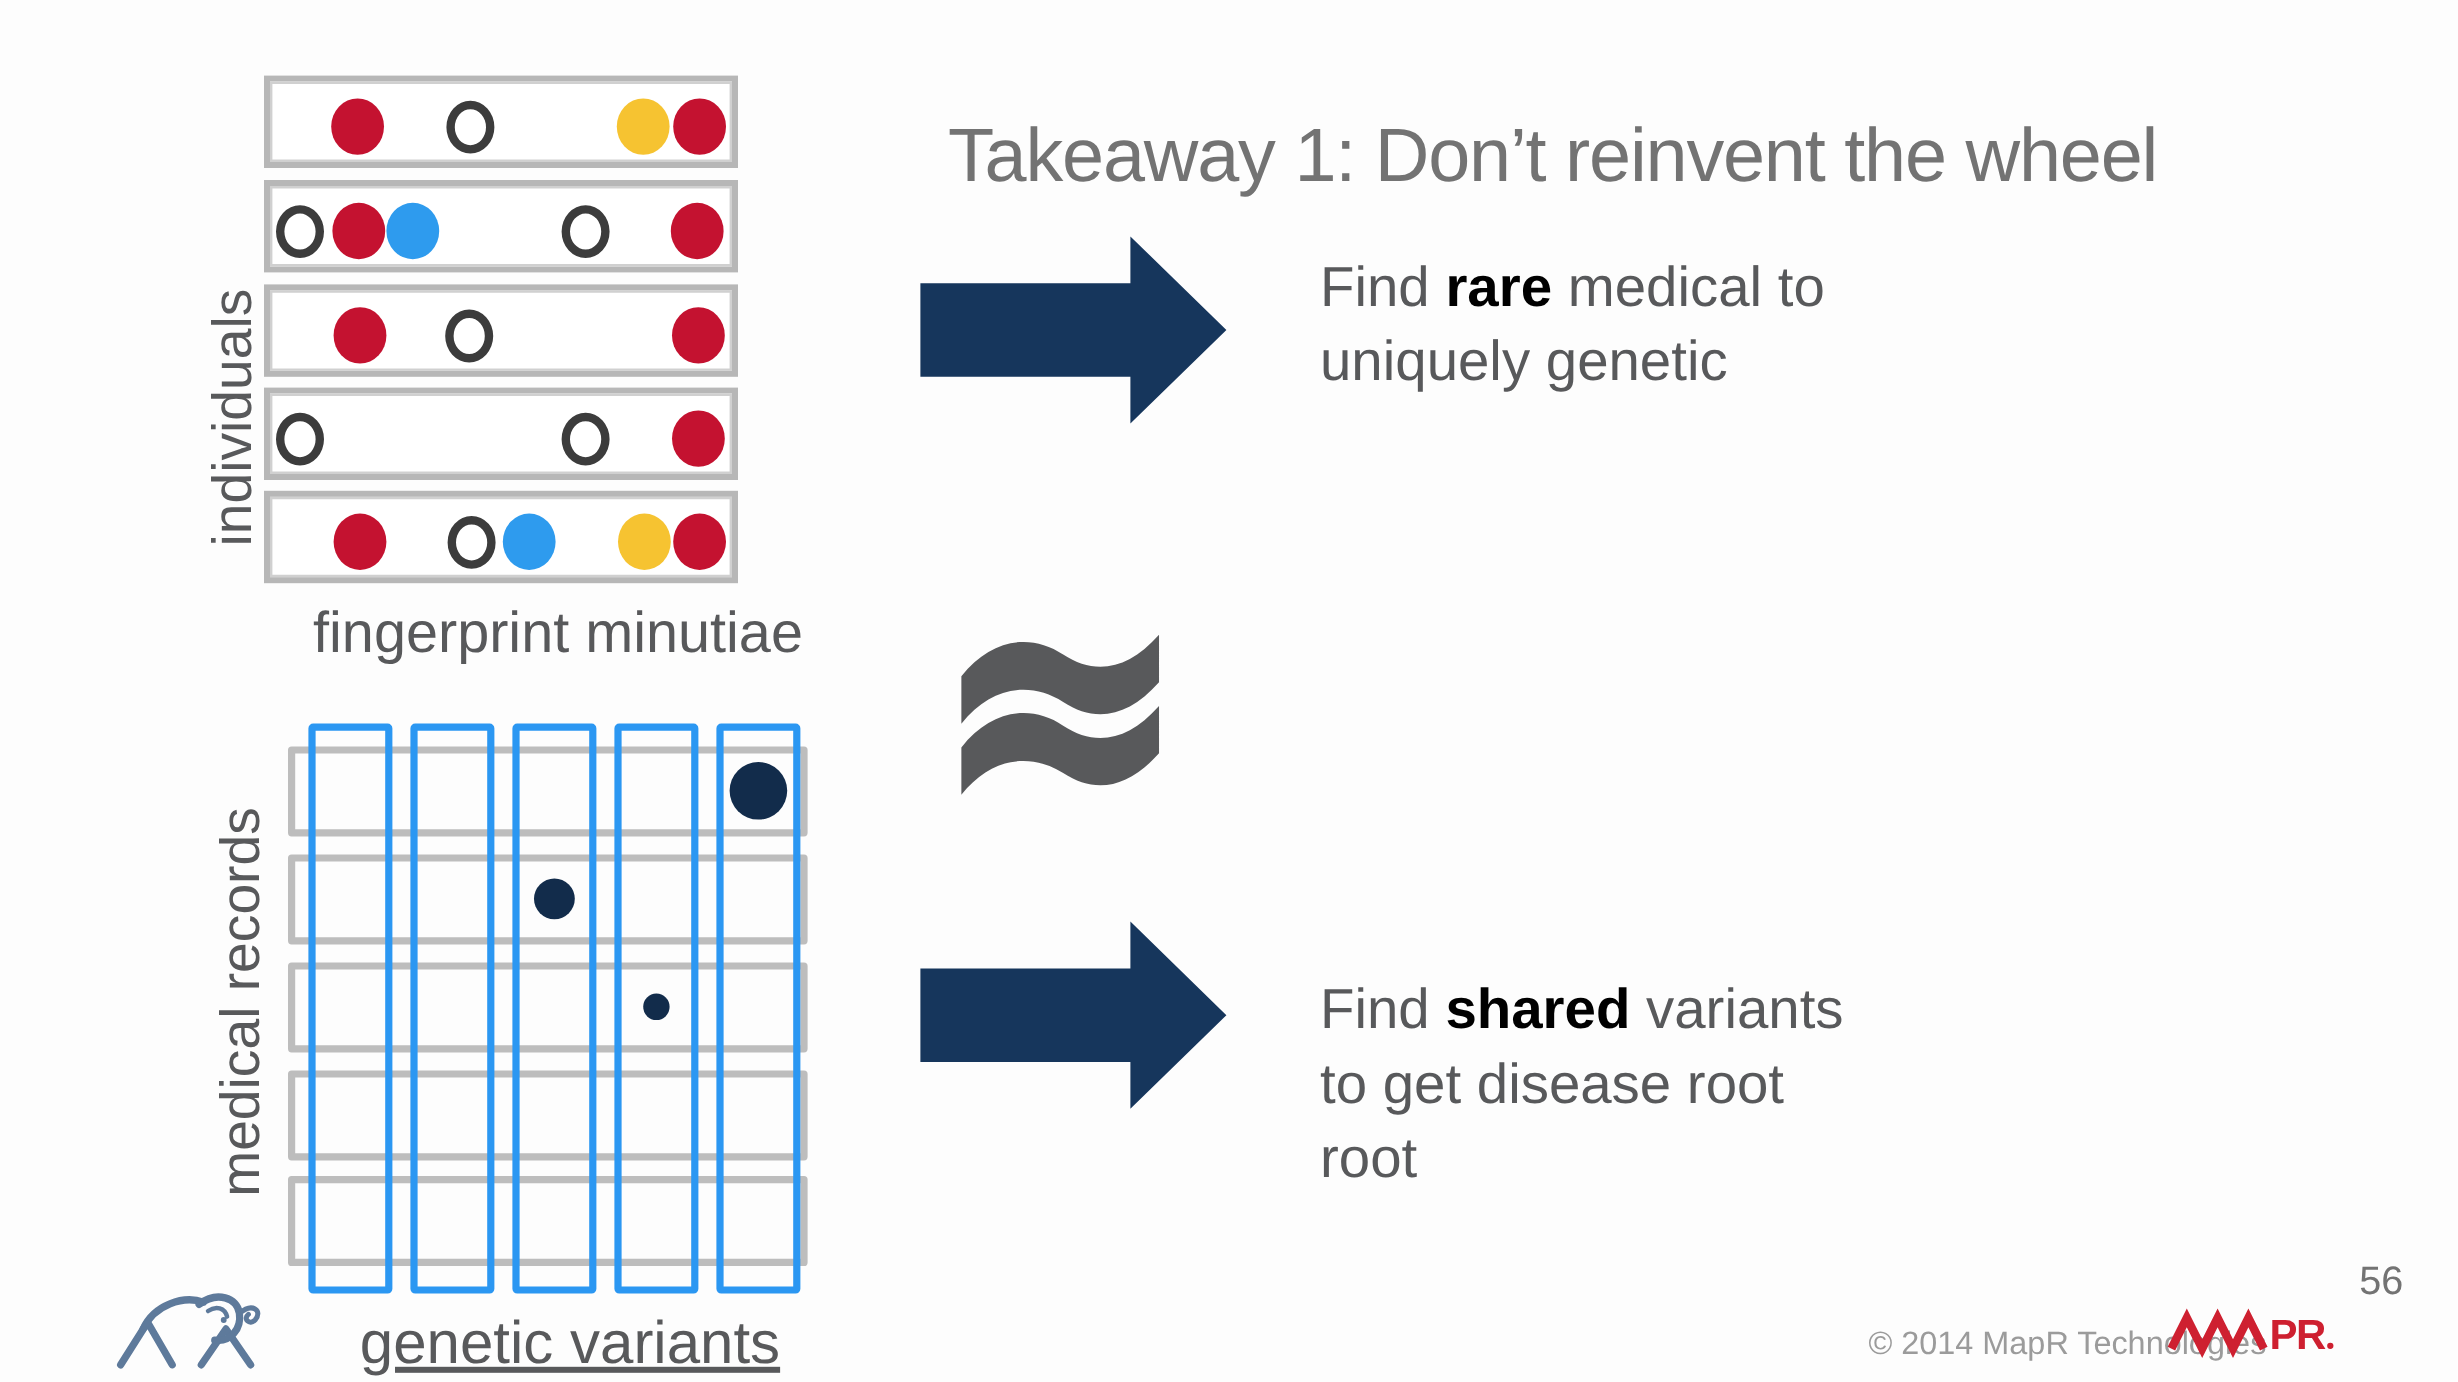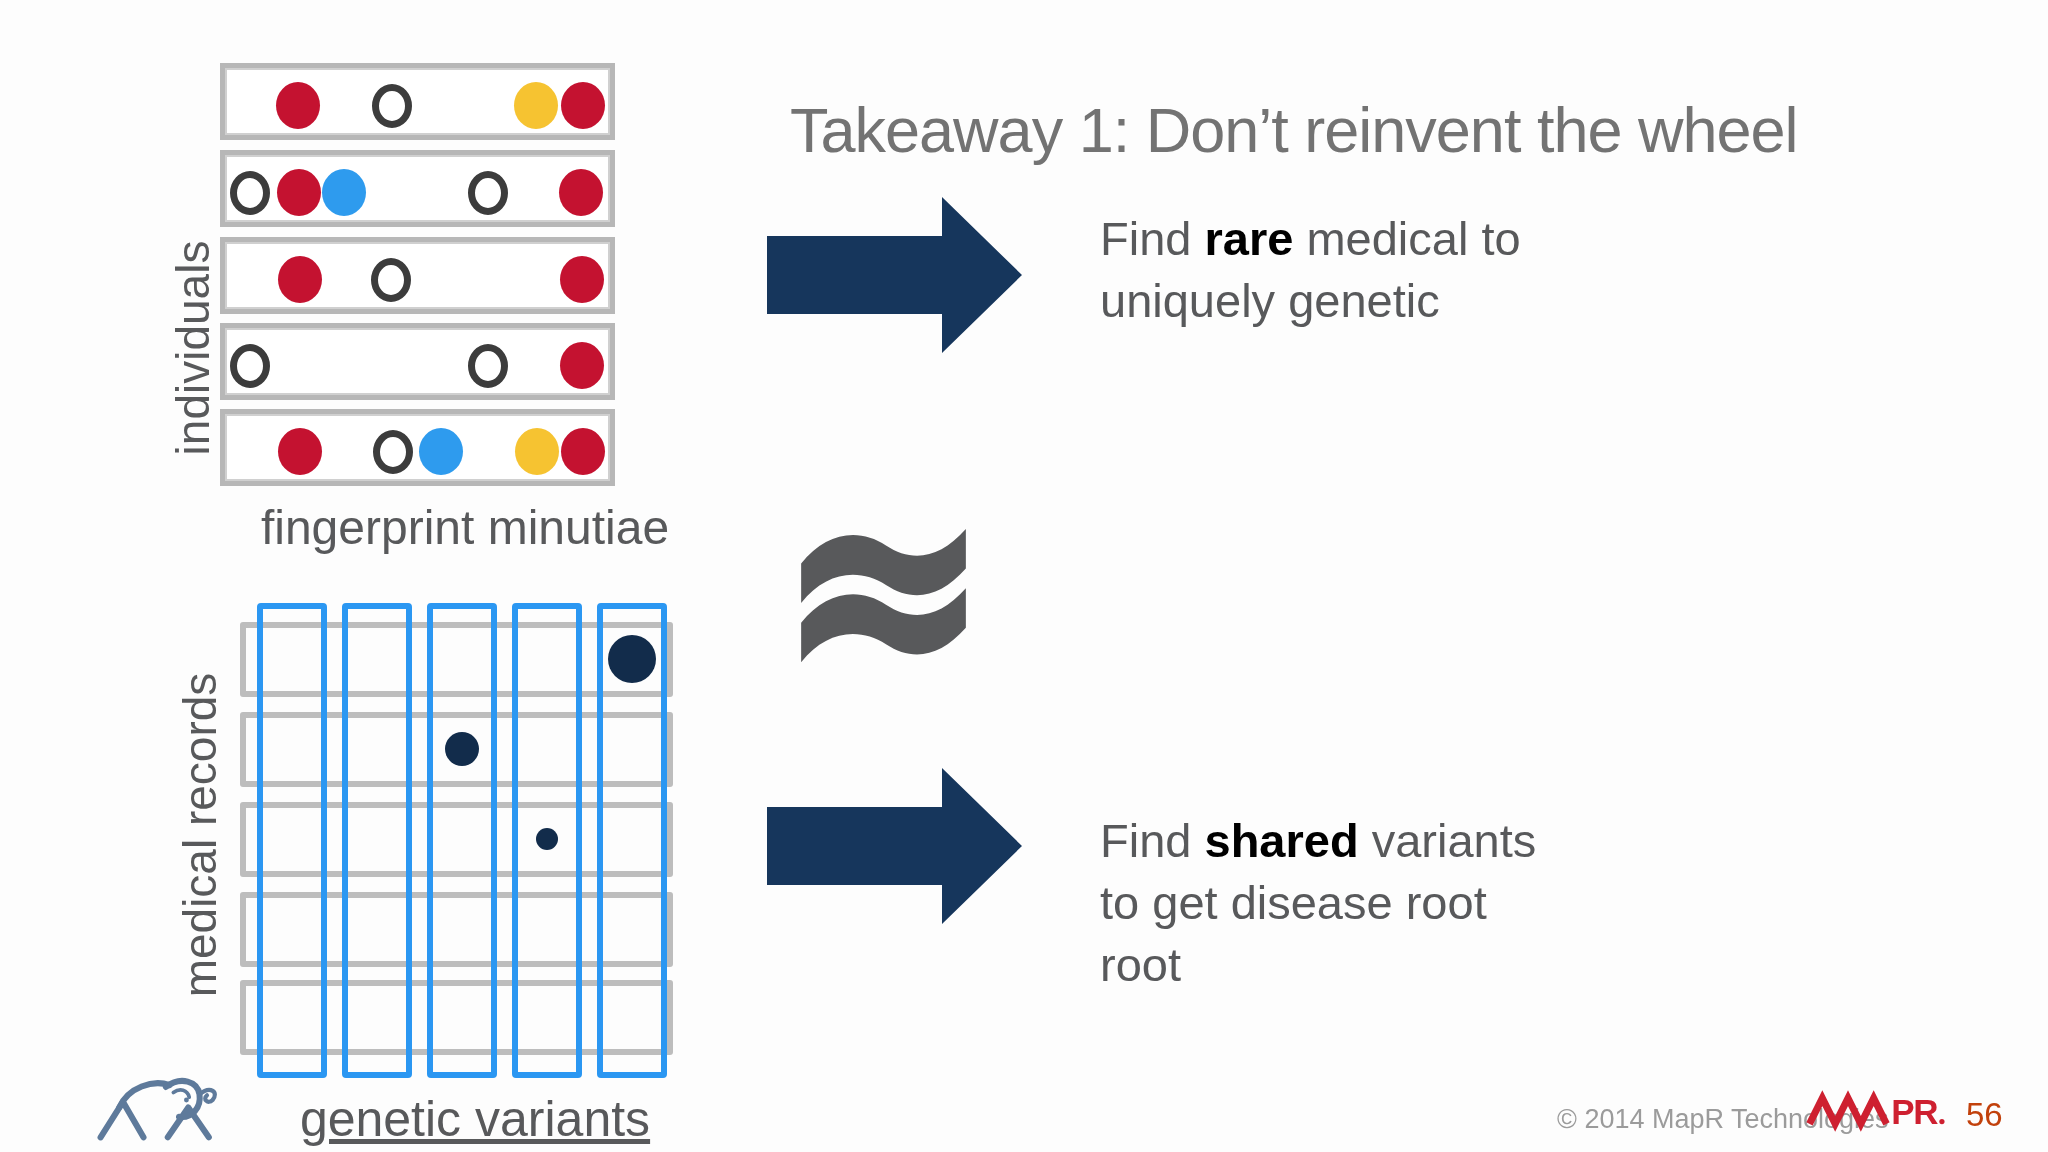--- a/index.html
+++ b/index.html
@@ -28,21 +28,21 @@
   .title{position:absolute;left:790px;top:94px;font-size:63px;letter-spacing:-1px;
          color:#737373;white-space:nowrap;}
   .vlabel{position:absolute;width:420px;line-height:50px;text-align:center;
           font-size:46px;color:#58595b;transform:rotate(-90deg);}
   .hlabel{position:absolute;text-align:center;color:#58595b;}
   .annotation{position:absolute;left:1100px;font-size:47px;line-height:62px;color:#58595b;}
   .annotation .em{color:#000000;font-weight:bold;}
 
   
   .footer-copy{position:absolute;left:1557px;top:1104px;font-size:27px;color:#9b9b9b;}
-  .page-num{position:absolute;left:1966px;top:1096px;font-size:33px;color:#c2410c;}
+  .page-num{position:absolute;left:1966px;top:1048px;font-size:33px;color:#737373;}
 
   svg{position:absolute;overflow:visible;}
 </style>
 </head>
 <body>
 
 <div class="slide">
 
   <div class="title">Takeaway 1: Don’t reinvent the wheel</div>
 

